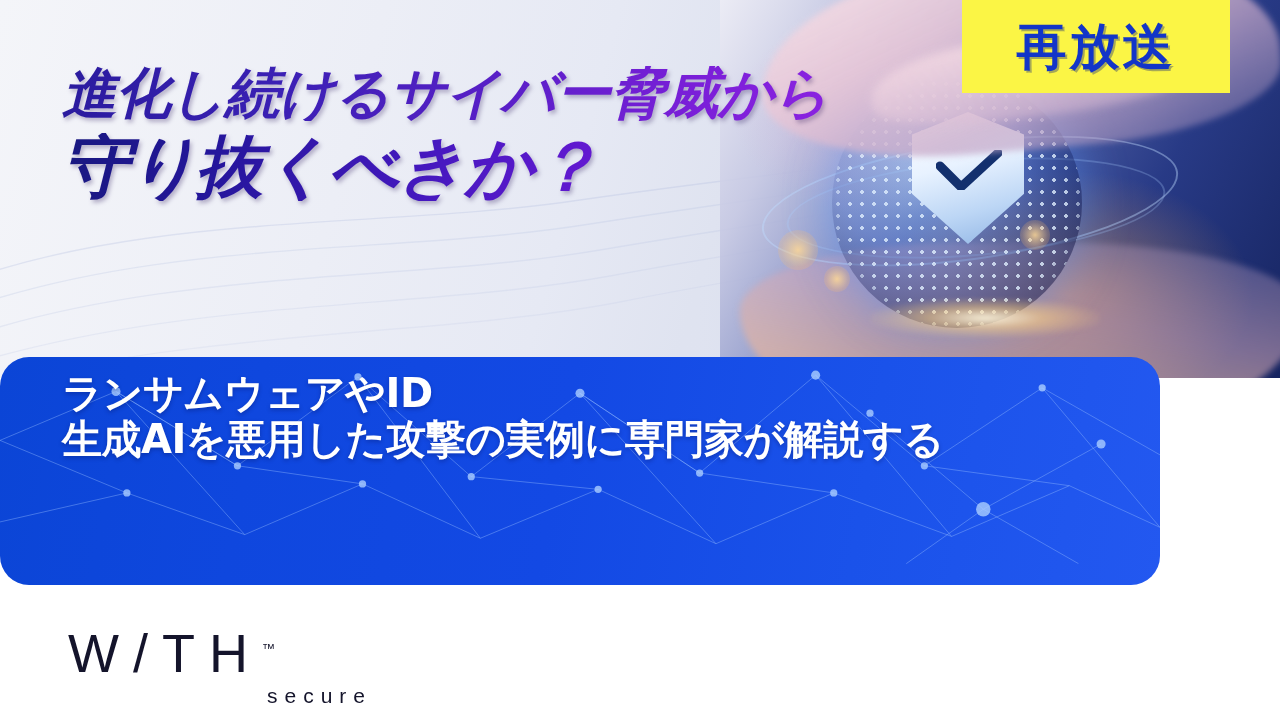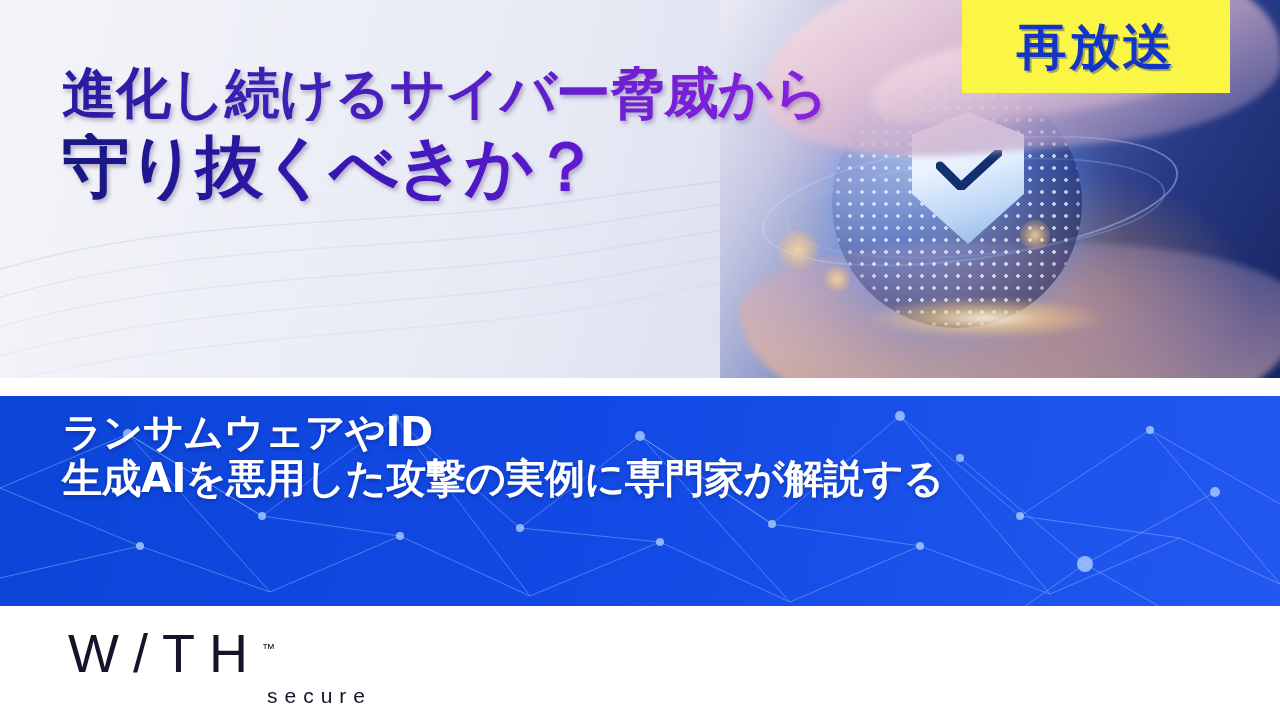--- a/index.html
+++ b/index.html
@@ -175,20 +175,21 @@
     letter-spacing: 3px;
     line-height: 1;
     text-shadow: 2px 2px 0 rgba(10,25,120,.35);
   }
 
   
   .headline {
     position: absolute;
     left: 62px; top: 66px;
     z-index: 5;
+    font-style: italic;
   }
   .hl-line {
     font-family: "DejaVu Sans", sans-serif;
     font-weight: 700;
     line-height: 1;
     white-space: nowrap;
     background-clip: text;
     -webkit-background-clip: text;
     color: transparent;
     text-shadow: none;
@@ -208,24 +209,25 @@
   }
   .hl-3 {
     font-size: 68px;
     letter-spacing: -2px;
     background-image: linear-gradient(95deg, #18187f 0%, #25169c 20%, #4318bd 46%, #6419d2 70%, #8a22e2 100%);
   }
 
   
   .blue-band {
     position: absolute;
-    left: 0; top: 396px;
-    width: 1280px; height: 228px;
+    left: 0; top: 357px;
+    width: 1160px; height: 228px;
     background: linear-gradient(100deg, #0b45d6 0%, #0f47de 22%, #1349e4 48%, #1a52ea 74%, #2358f0 100%);
     overflow: hidden;
+    border-radius: 29px;
   }
   .net-svg { position: absolute; inset: 0; }
   .band-text {
     position: absolute;
     left: 62px; top: 14px;
     z-index: 3;
   }
   .bt-line {
     font-family: "DejaVu Sans", sans-serif;
     font-weight: 700;

